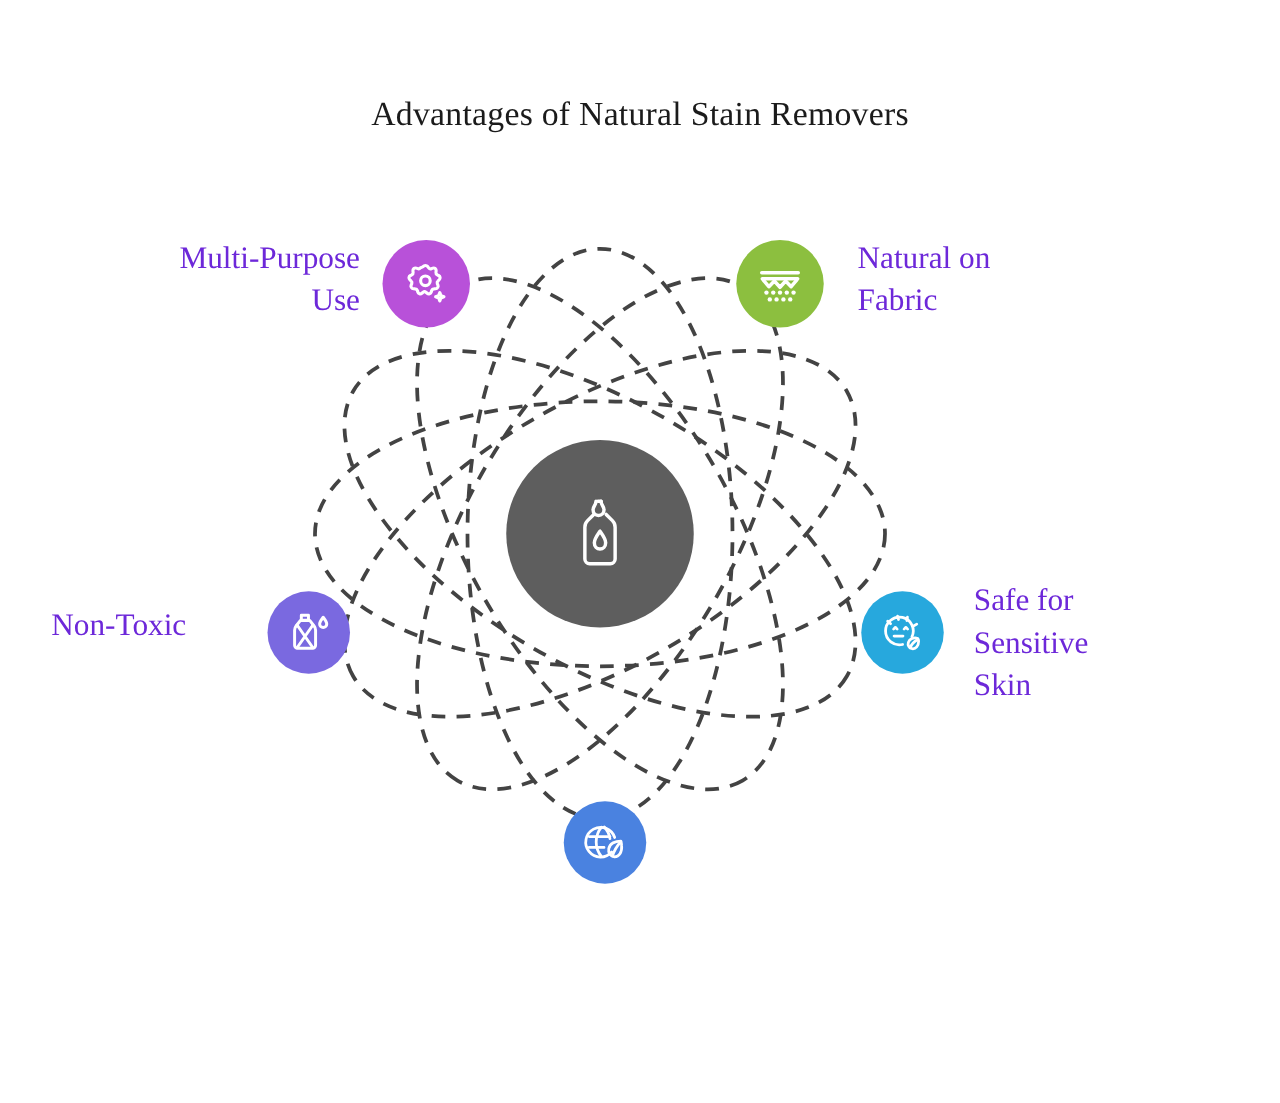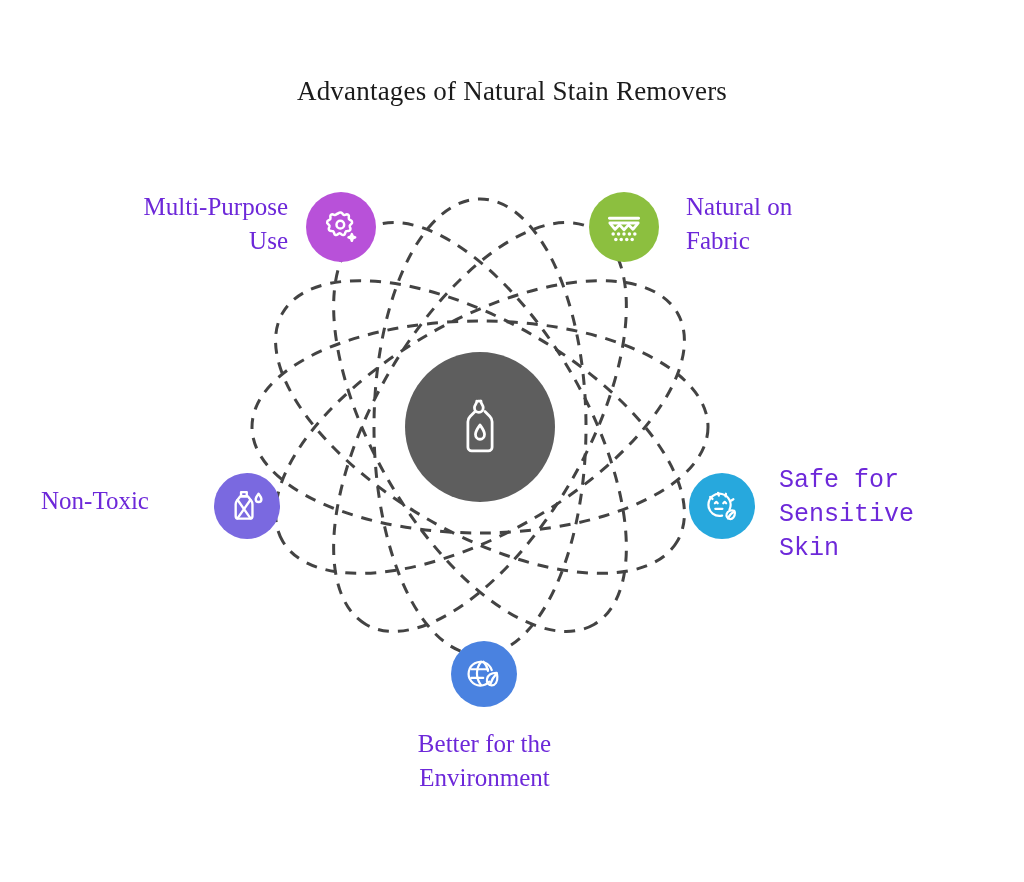--- a/index.html
+++ b/index.html
@@ -112,21 +112,20 @@
   }
   #label-gentler-on-fabric {
     left: 686px; top: 190px;
     width: 260px;
     text-align: left;
   }
   #label-safe-for-sensitive-skin {
     left: 779px; top: 464px;
     width: 240px;
     text-align: left;
-    font-family: Liberation Mono, monospace;
   }
   #label-better-for-the-environment {
     left: 312px; top: 727px;
     width: 345px;
     text-align: center;
   }
   #label-non-toxic {
     left: 0px; top: 484px;
     width: 190px;
     text-align: center;
@@ -232,18 +231,16 @@
   <div class="label" id="label-multi-purpose-use">Multi-Purpose
 Use</div>
 
   <div class="label" id="label-gentler-on-fabric">Natural on
 Fabric</div>
 
   <div class="label" id="label-safe-for-sensitive-skin">Safe for
 Sensitive
 Skin</div>
 
-  <div class="label" id="label-better-for-the-environment">Better for the
-Environment</div>
 
   <div class="label" id="label-non-toxic">Non-Toxic</div>
 
 </div>
 
 </body></html>

